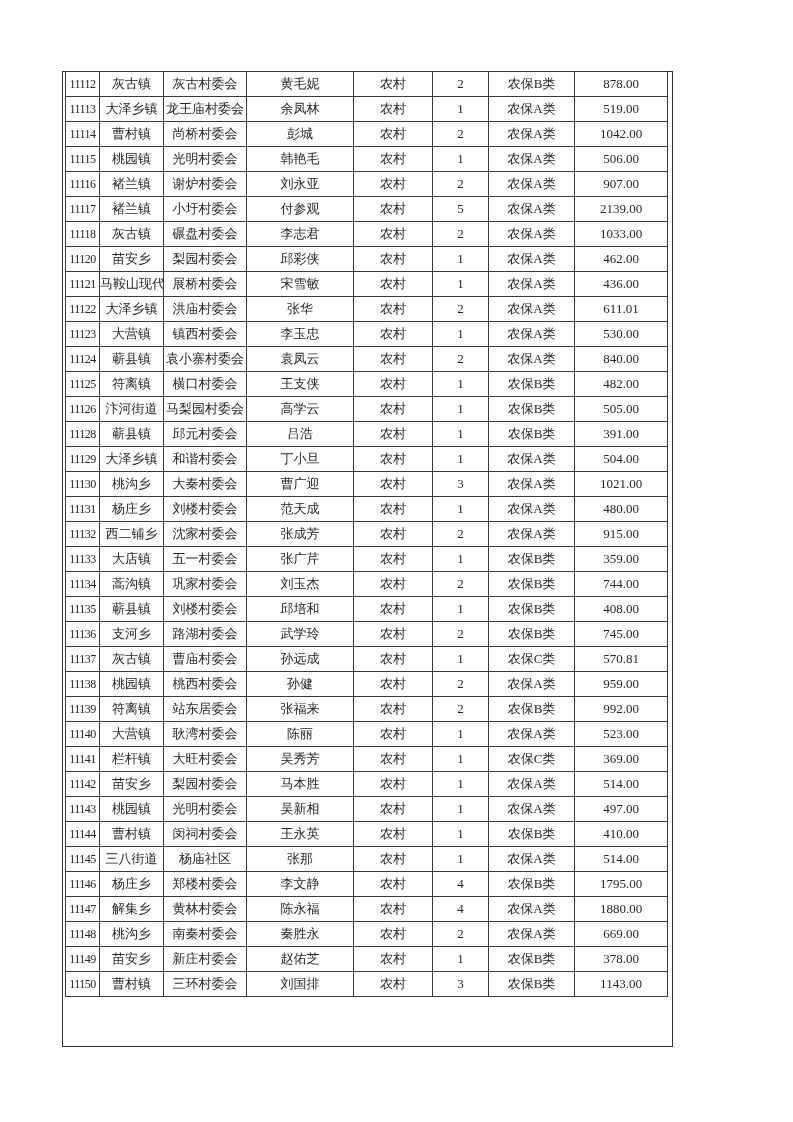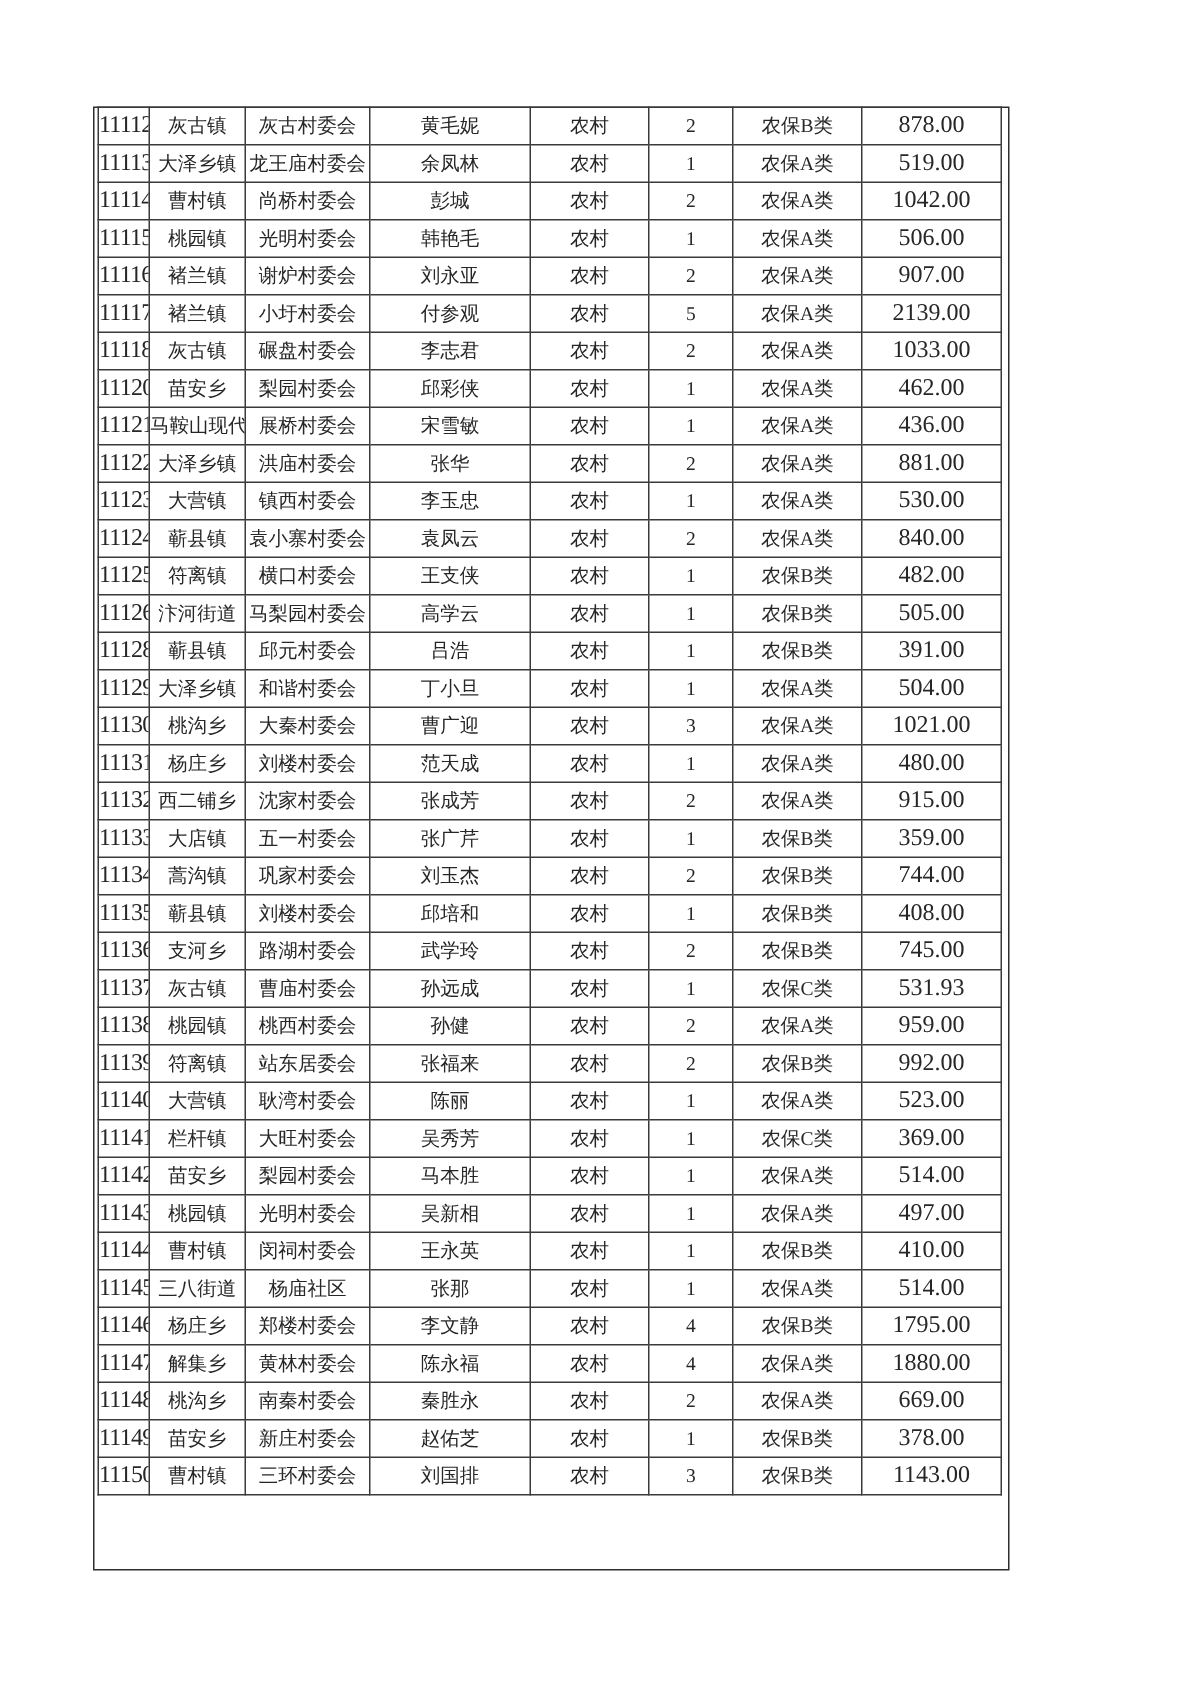--- a/index.html
+++ b/index.html
@@ -37,22 +37,22 @@
   }
   table.grid td {
     border: 1px solid #3a3a3a;
     height: 24px;
     padding: 0;
     text-align: center;
     vertical-align: middle;
     overflow: hidden;
     white-space: nowrap;
   }
-  td.col-0 { font-size: 16px; letter-spacing: -0.5px; }
-  td.col-7 { font-size: 16px; }
+  td.col-0 { font-size: 12px; letter-spacing: -0.5px; }
+  td.col-7 { font-size: 13px; }
 </style>
 </head>
 <body>
 
 <div class="page">
   <div class="frame">
     <table class="grid">
       <colgroup>
         <col style="width:34px">
         <col style="width:64px">
@@ -155,21 +155,21 @@
             <td class="col-7">436.00</td>
           </tr>
           <tr>
             <td class="col-0">11122</td>
             <td class="col-1">大泽乡镇</td>
             <td class="col-2">洪庙村委会</td>
             <td class="col-3">张华</td>
             <td class="col-4">农村</td>
             <td class="col-5">2</td>
             <td class="col-6">农保A类</td>
-            <td class="col-7">881.00</td>
+            <td class="col-7">611.01</td>
           </tr>
           <tr>
             <td class="col-0">11123</td>
             <td class="col-1">大营镇</td>
             <td class="col-2">镇西村委会</td>
             <td class="col-3">李玉忠</td>
             <td class="col-4">农村</td>
             <td class="col-5">1</td>
             <td class="col-6">农保A类</td>
             <td class="col-7">530.00</td>
@@ -295,21 +295,21 @@
             <td class="col-7">745.00</td>
           </tr>
           <tr>
             <td class="col-0">11137</td>
             <td class="col-1">灰古镇</td>
             <td class="col-2">曹庙村委会</td>
             <td class="col-3">孙远成</td>
             <td class="col-4">农村</td>
             <td class="col-5">1</td>
             <td class="col-6">农保C类</td>
-            <td class="col-7">531.93</td>
+            <td class="col-7">570.81</td>
           </tr>
           <tr>
             <td class="col-0">11138</td>
             <td class="col-1">桃园镇</td>
             <td class="col-2">桃西村委会</td>
             <td class="col-3">孙健</td>
             <td class="col-4">农村</td>
             <td class="col-5">2</td>
             <td class="col-6">农保A类</td>
             <td class="col-7">959.00</td>

